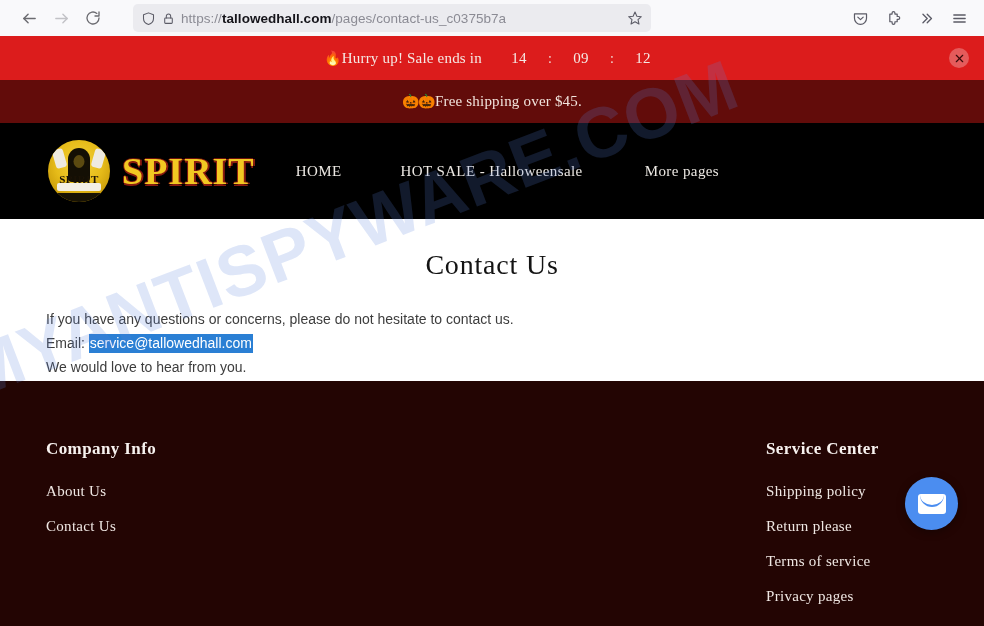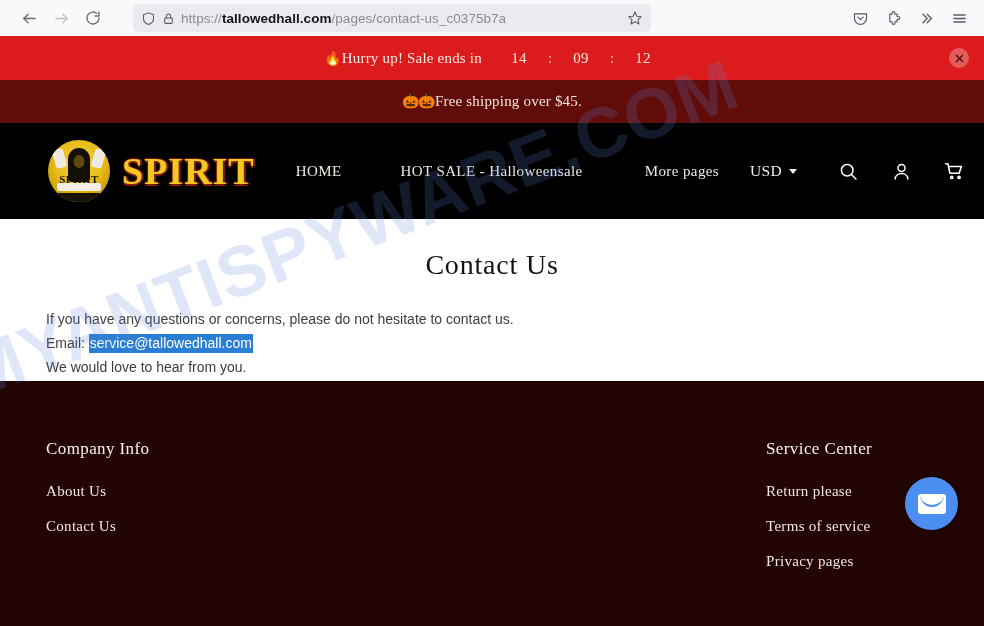--- a/index.html
+++ b/index.html
@@ -260,21 +260,21 @@
   }
   .footer-cols { display: flex; justify-content: space-between; }
   .fcol-left { padding-top: 58px; }
   .fcol-right { padding-top: 58px; text-align: left; width: 172px; }
   .f-head {
     font-family: "Liberation Serif", serif;
     font-size: 17px;
     color: #f7f2ef;
     letter-spacing: 0.4px;
     margin-bottom: 24px;
-    font-weight: 400;
+    font-weight: 700;
   }
   .f-link {
     display: block;
     font-family: "Liberation Serif", serif;
     font-size: 15px;
     color: #efe7e3;
     letter-spacing: 0.3px;
     margin-bottom: 18px;
   }
   .f-link:last-child { margin-bottom: 0; }
@@ -442,65 +442,41 @@
         </div>
         <div class="logo-text">SPIRIT</div>
       </div>
 
       <nav class="main-nav">
         <a class="nav-item">HOME</a>
         <a class="nav-item">HOT SALE - Halloweensale</a>
         <a class="nav-item">More pages</a>
       </nav>
 
-      <div class="header-right">
-        <div class="currency">
-          <span>USD</span>
-          <span class="caret"></span>
-        </div>
-        <div class="hicon">
-          <svg width="21" height="21" viewBox="0 0 24 24" fill="none" stroke="currentColor" stroke-width="1.7" stroke-linecap="round">
-              <circle cx="10.5" cy="10.5" r="6.6"></circle>
-              <line x1="15.4" y1="15.4" x2="20.5" y2="20.5"></line>
-            </svg>
-        </div>
-        <div class="hicon">
-          <svg width="21" height="21" viewBox="0 0 24 24" fill="none" stroke="currentColor" stroke-width="1.7" stroke-linecap="round">
-              <circle cx="12" cy="8" r="4"></circle>
-              <path d="M4.8 20.5c0-3.8 3.2-6.2 7.2-6.2s7.2 2.4 7.2 6.2"></path>
-            </svg>
-        </div>
-        <div class="hicon">
-          <svg width="22" height="22" viewBox="0 0 24 24" fill="none" stroke="currentColor" stroke-width="1.7" stroke-linecap="round" stroke-linejoin="round">
-              <path d="M3 4h2.3l2.2 10.4h10.1L20 7H6"></path>
-              <circle cx="9.5" cy="19" r="1.2"></circle>
-              <circle cx="17.5" cy="19" r="1.2"></circle>
-            </svg>
-        </div>
-      </div>
     </div>
 
     <div class="content">
       <h1 class="page-title">Contact Us</h1>
       <div class="para">
         <div>If you have any questions or concerns, please do not hesitate to contact us.</div>
         <div><span>Email:</span> <span class="sel">service@tallowedhall.com</span></div>
         <div>We would love to hear from you.</div>
       </div>
     </div>
 
     <div class="site-footer">
       <div class="footer-cols">
         <div class="fcol-left">
           <div class="f-head">Company Info</div>
           <a class="f-link">About Us</a>
           <a class="f-link">Contact Us</a>
         </div>
         <div class="fcol-right">
           <div class="f-head">Service Center</div>
+          <a class="f-link">Shipping policy</a>
           <a class="f-link">Return please</a>
           <a class="f-link">Terms of service</a>
           <a class="f-link">Privacy pages</a>
         </div>
       </div>
     </div>
 
     <div class="chat-btn">
       <span class="env"></span>
     </div>

